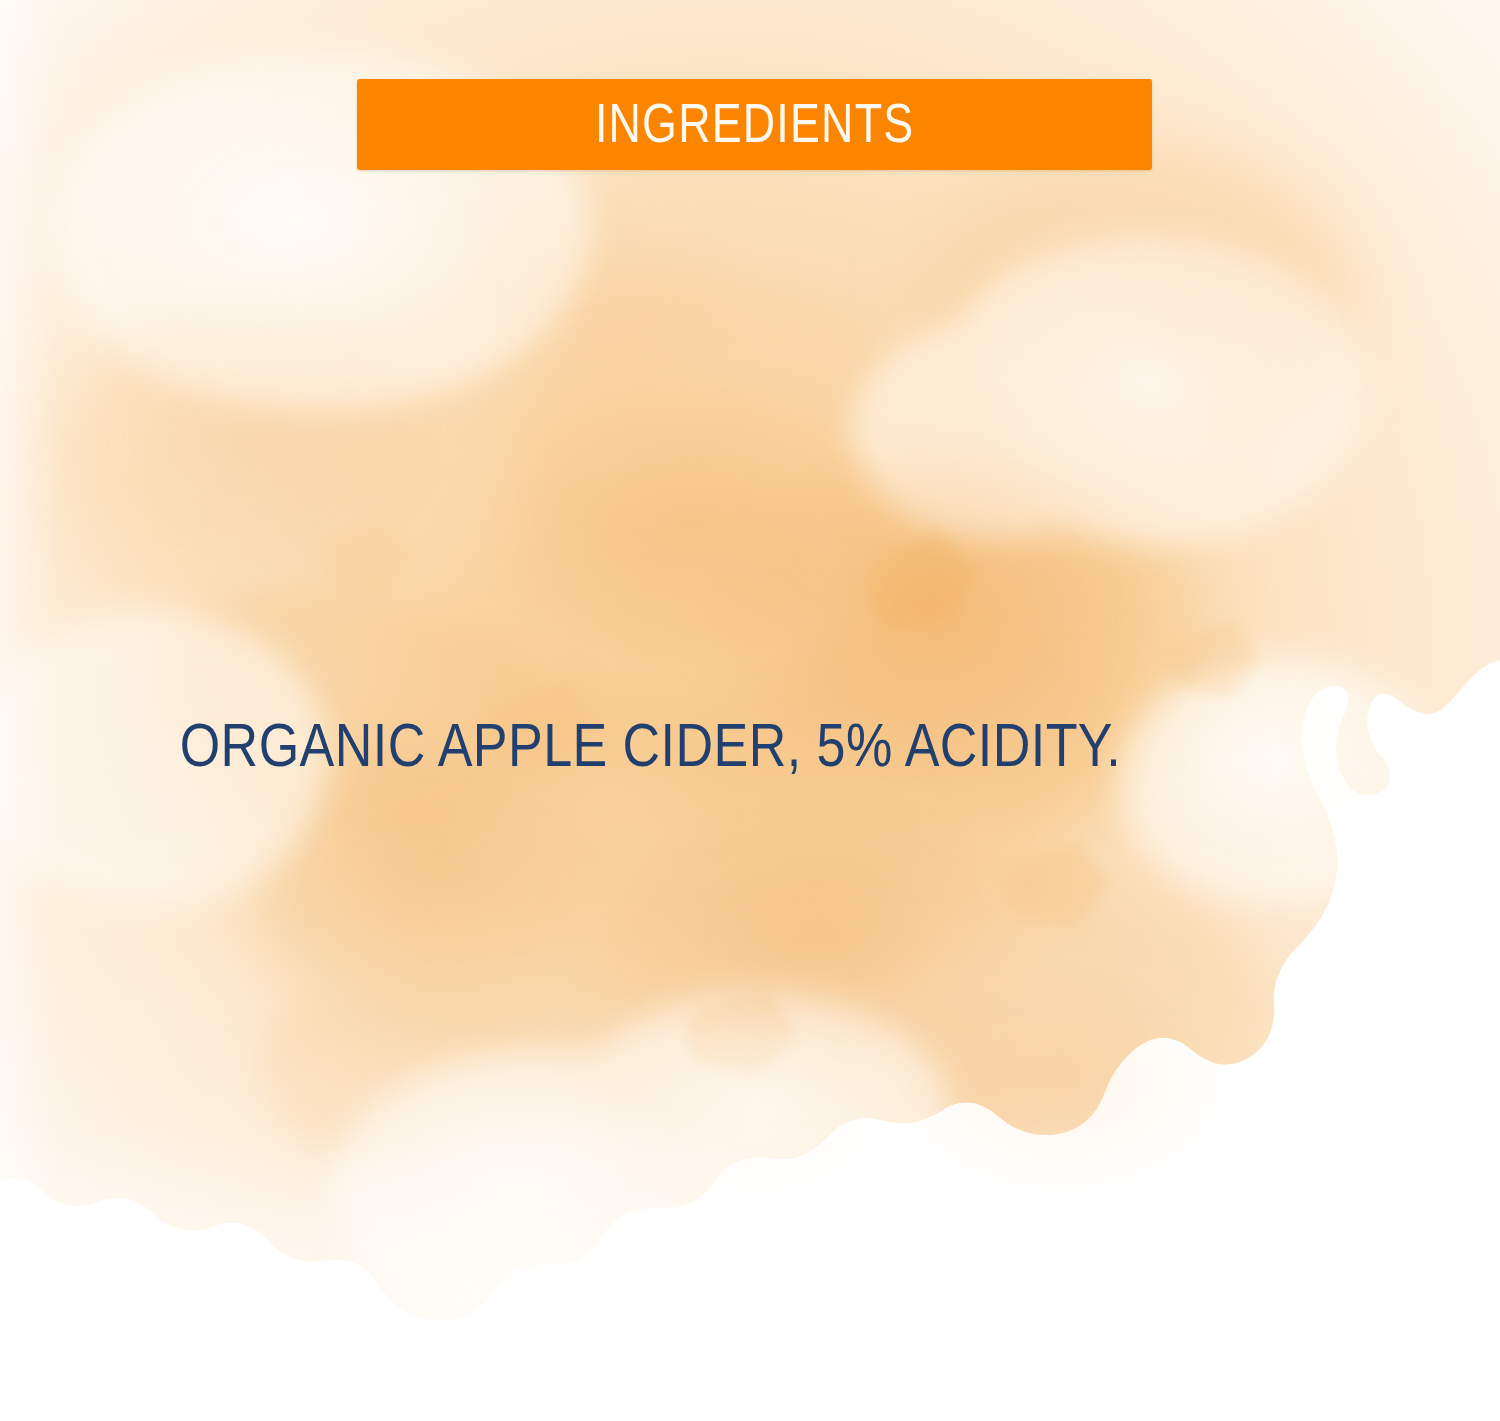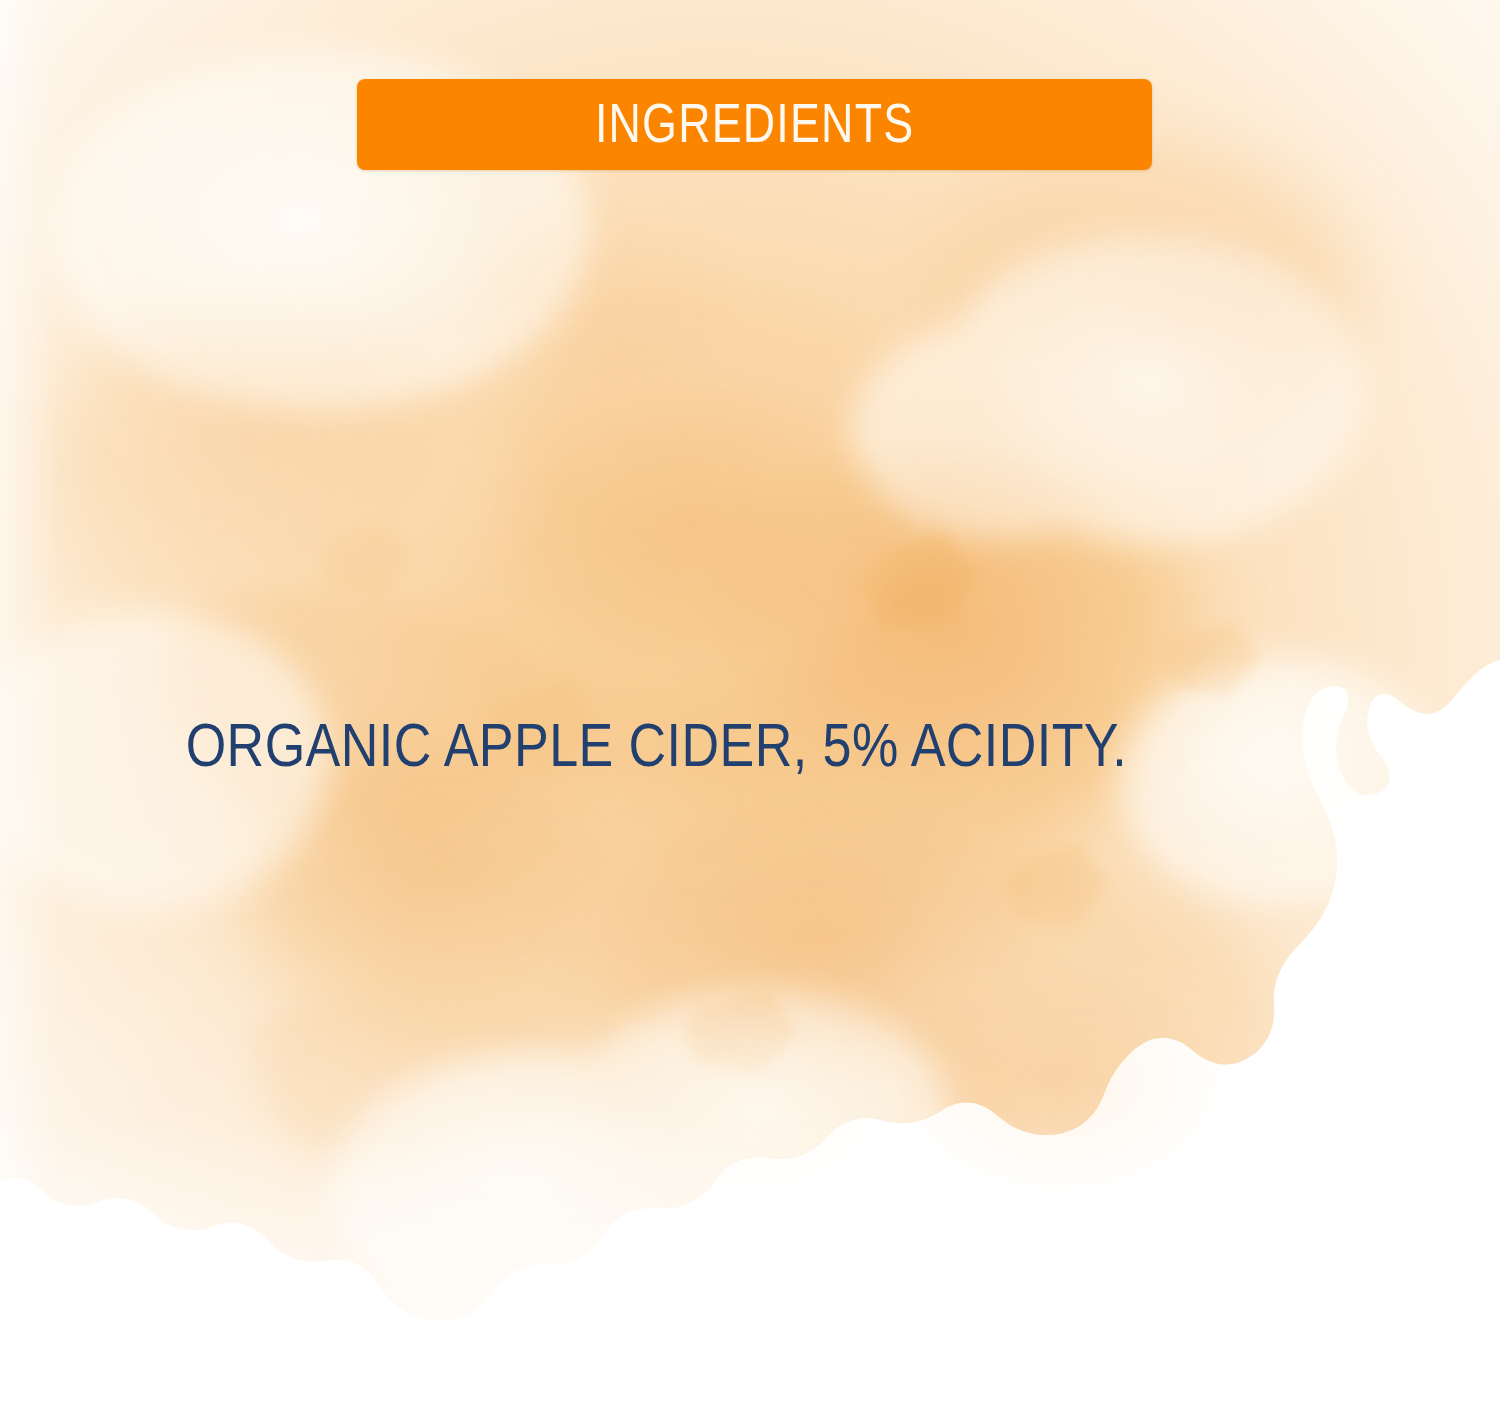--- a/index.html
+++ b/index.html
@@ -86,21 +86,21 @@
     transform: scaleX(0.80);
     transform-origin: center;
     white-space: nowrap;
     line-height: 1;
     padding-bottom: 3px;
   }
 
   
   #ingredient-line {
     position: absolute;
-    left: 14px;
+    left: 8px;
     top: 714px;
     width: 1284px;
     text-align: center;
     line-height: 1;
   }
 
   #ingredient-text {
     font-family: "Liberation Sans", sans-serif;
     font-size: 62px;
     font-weight: 400;
@@ -244,21 +244,21 @@
 
         <rect x="0" y="760" width="1500" height="661" fill="url(#gFadeBottom)"></rect>
         <rect x="0" y="0" width="420" height="1421" fill="url(#gFadeLeft)"></rect>
       </g>
     </svg>
 
     <div id="wash-mottle"></div>
     <div id="wash-highlight"></div>
   </div>
 
-  <div id="banner" style="background: rgb(252, 133, 0); border-radius: 8px;">
+  <div id="banner" style="background: rgb(252, 133, 0); border-radius: 3px;">
     <span id="banner-title" style="color: rgb(253, 248, 240);">INGREDIENTS</span>
   </div>
 
   <div id="ingredient-line">
     <span id="ingredient-text" style="color: rgb(33, 64, 111);">ORGANIC APPLE CIDER, 5% ACIDITY.</span>
   </div>
 
 </div>
 
 </body></html>

